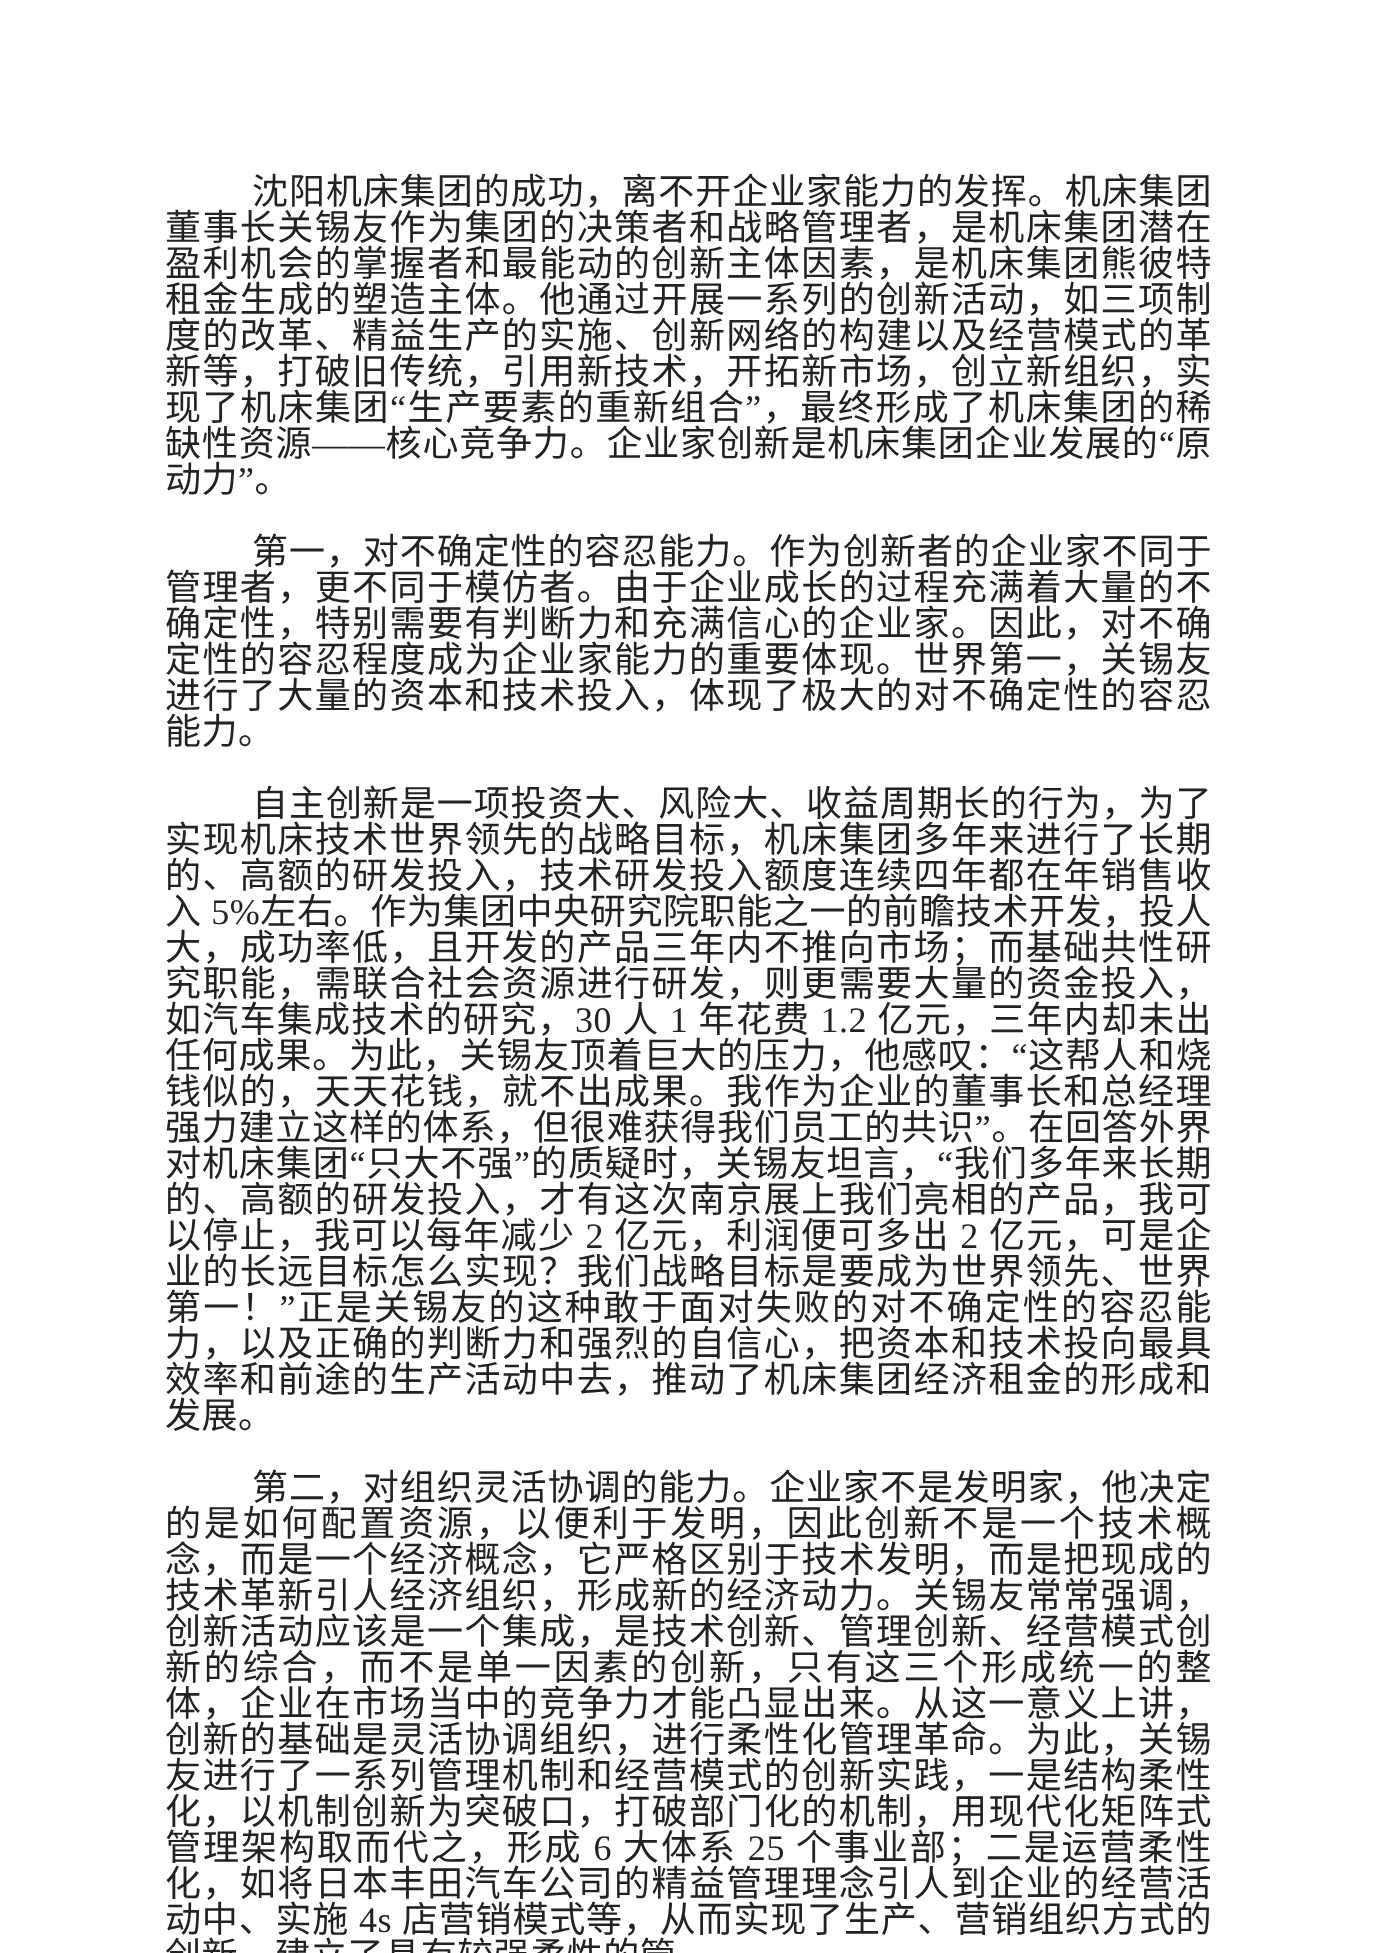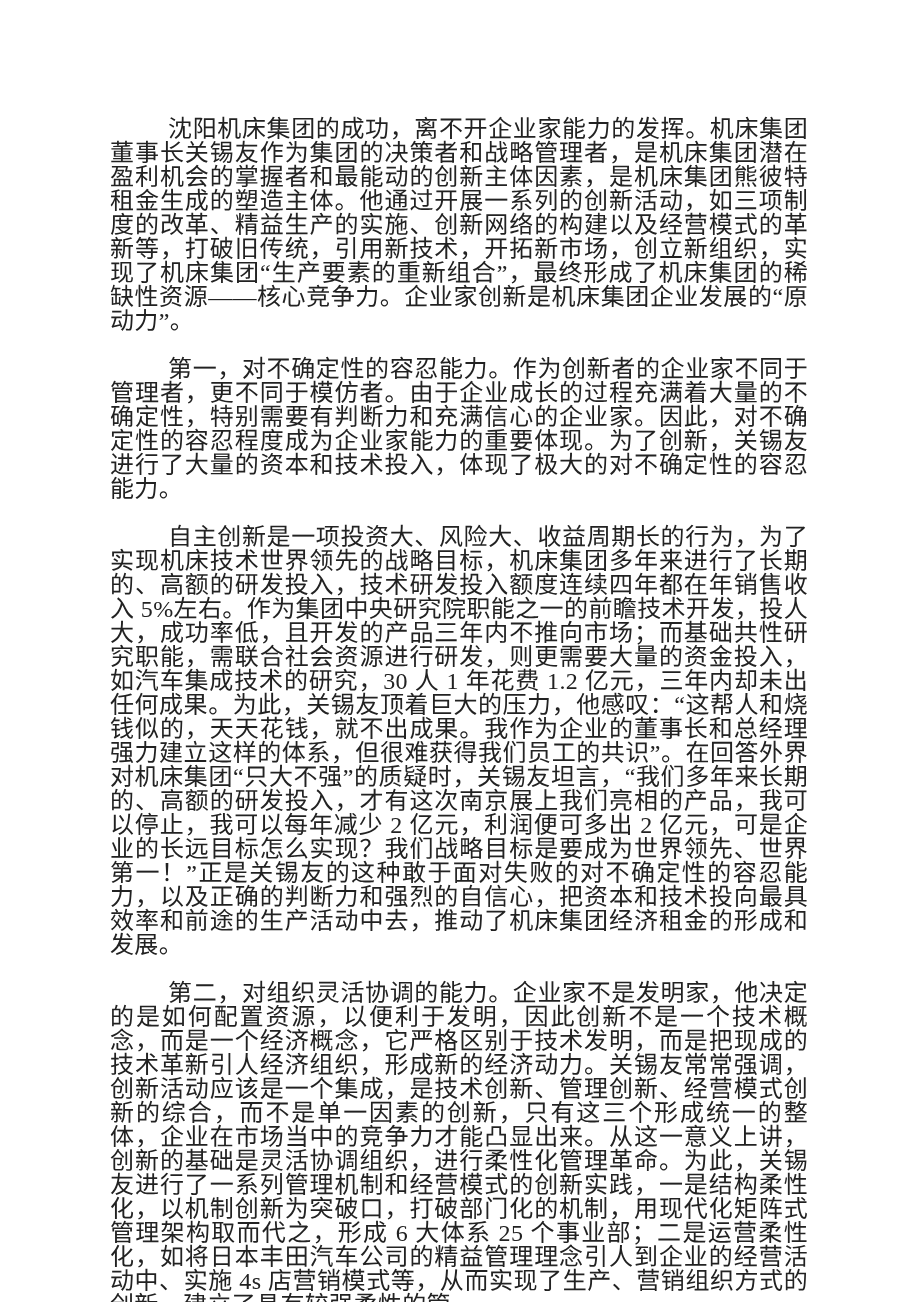--- a/index.html
+++ b/index.html
@@ -38,17 +38,17 @@
   .doc-paragraph:last-child {
     margin-bottom: 0;
   }
 </style>
 </head>
 <body>
 
 <div class="doc-page">
   <div class="doc-body">
     <p class="doc-paragraph">沈阳机床集团的成功，离不开企业家能力的发挥。机床集团董事长关锡友作为集团的决策者和战略管理者，是机床集团潜在盈利机会的掌握者和最能动的创新主体因素，是机床集团熊彼特租金生成的塑造主体。他通过开展一系列的创新活动，如三项制度的改革、精益生产的实施、创新网络的构建以及经营模式的革新等，打破旧传统，引用新技术，开拓新市场，创立新组织，实现了机床集团“生产要素的重新组合”，最终形成了机床集团的稀缺性资源——核心竞争力。企业家创新是机床集团企业发展的“原动力”。</p>
-    <p class="doc-paragraph">第一，对不确定性的容忍能力。作为创新者的企业家不同于管理者，更不同于模仿者。由于企业成长的过程充满着大量的不确定性，特别需要有判断力和充满信心的企业家。因此，对不确定性的容忍程度成为企业家能力的重要体现。为了创新，关锡友进行了大量的资本和技术投入，体现了极大的对不确定性的容忍能力。</p>
+    <p class="doc-paragraph">第一，对不确定性的容忍能力。作为创新者的企业家不同于管理者，更不同于模仿者。由于企业成长的过程充满着大量的不确定性，特别需要有判断力和充满信心的企业家。因此，对不确定性的容忍程度成为企业家能力的重要体现。世界第一，关锡友进行了大量的资本和技术投入，体现了极大的对不确定性的容忍能力。</p>
     <p class="doc-paragraph">自主创新是一项投资大、风险大、收益周期长的行为，为了实现机床技术世界领先的战略目标，机床集团多年来进行了长期的、高额的研发投入，技术研发投入额度连续四年都在年销售收入 5%左右。作为集团中央研究院职能之一的前瞻技术开发，投人大，成功率低，且开发的产品三年内不推向市场；而基础共性研究职能，需联合社会资源进行研发，则更需要大量的资金投入，如汽车集成技术的研究，30 人 1 年花费 1.2 亿元，三年内却未出任何成果。为此，关锡友顶着巨大的压力，他感叹：“这帮人和烧钱似的，天天花钱，就不出成果。我作为企业的董事长和总经理强力建立这样的体系，但很难获得我们员工的共识”。在回答外界对机床集团“只大不强”的质疑时，关锡友坦言，“我们多年来长期的、高额的研发投入，才有这次南京展上我们亮相的产品，我可以停止，我可以每年减少 2 亿元，利润便可多出 2 亿元，可是企业的长远目标怎么实现？我们战略目标是要成为世界领先、世界第一！”正是关锡友的这种敢于面对失败的对不确定性的容忍能力，以及正确的判断力和强烈的自信心，把资本和技术投向最具效率和前途的生产活动中去，推动了机床集团经济租金的形成和发展。</p>
     <p class="doc-paragraph">第二，对组织灵活协调的能力。企业家不是发明家，他决定的是如何配置资源，以便利于发明，因此创新不是一个技术概念，而是一个经济概念，它严格区别于技术发明，而是把现成的技术革新引人经济组织，形成新的经济动力。关锡友常常强调，创新活动应该是一个集成，是技术创新、管理创新、经营模式创新的综合，而不是单一因素的创新，只有这三个形成统一的整体，企业在市场当中的竞争力才能凸显出来。从这一意义上讲，创新的基础是灵活协调组织，进行柔性化管理革命。为此，关锡友进行了一系列管理机制和经营模式的创新实践，一是结构柔性化，以机制创新为突破口，打破部门化的机制，用现代化矩阵式管理架构取而代之，形成 6 大体系 25 个事业部；二是运营柔性化，如将日本丰田汽车公司的精益管理理念引人到企业的经营活动中、实施 4s 店营销模式等，从而实现了生产、营销组织方式的创新，建立了具有较强柔性的管</p>
   </div>
 </div>
 
 </body></html>

